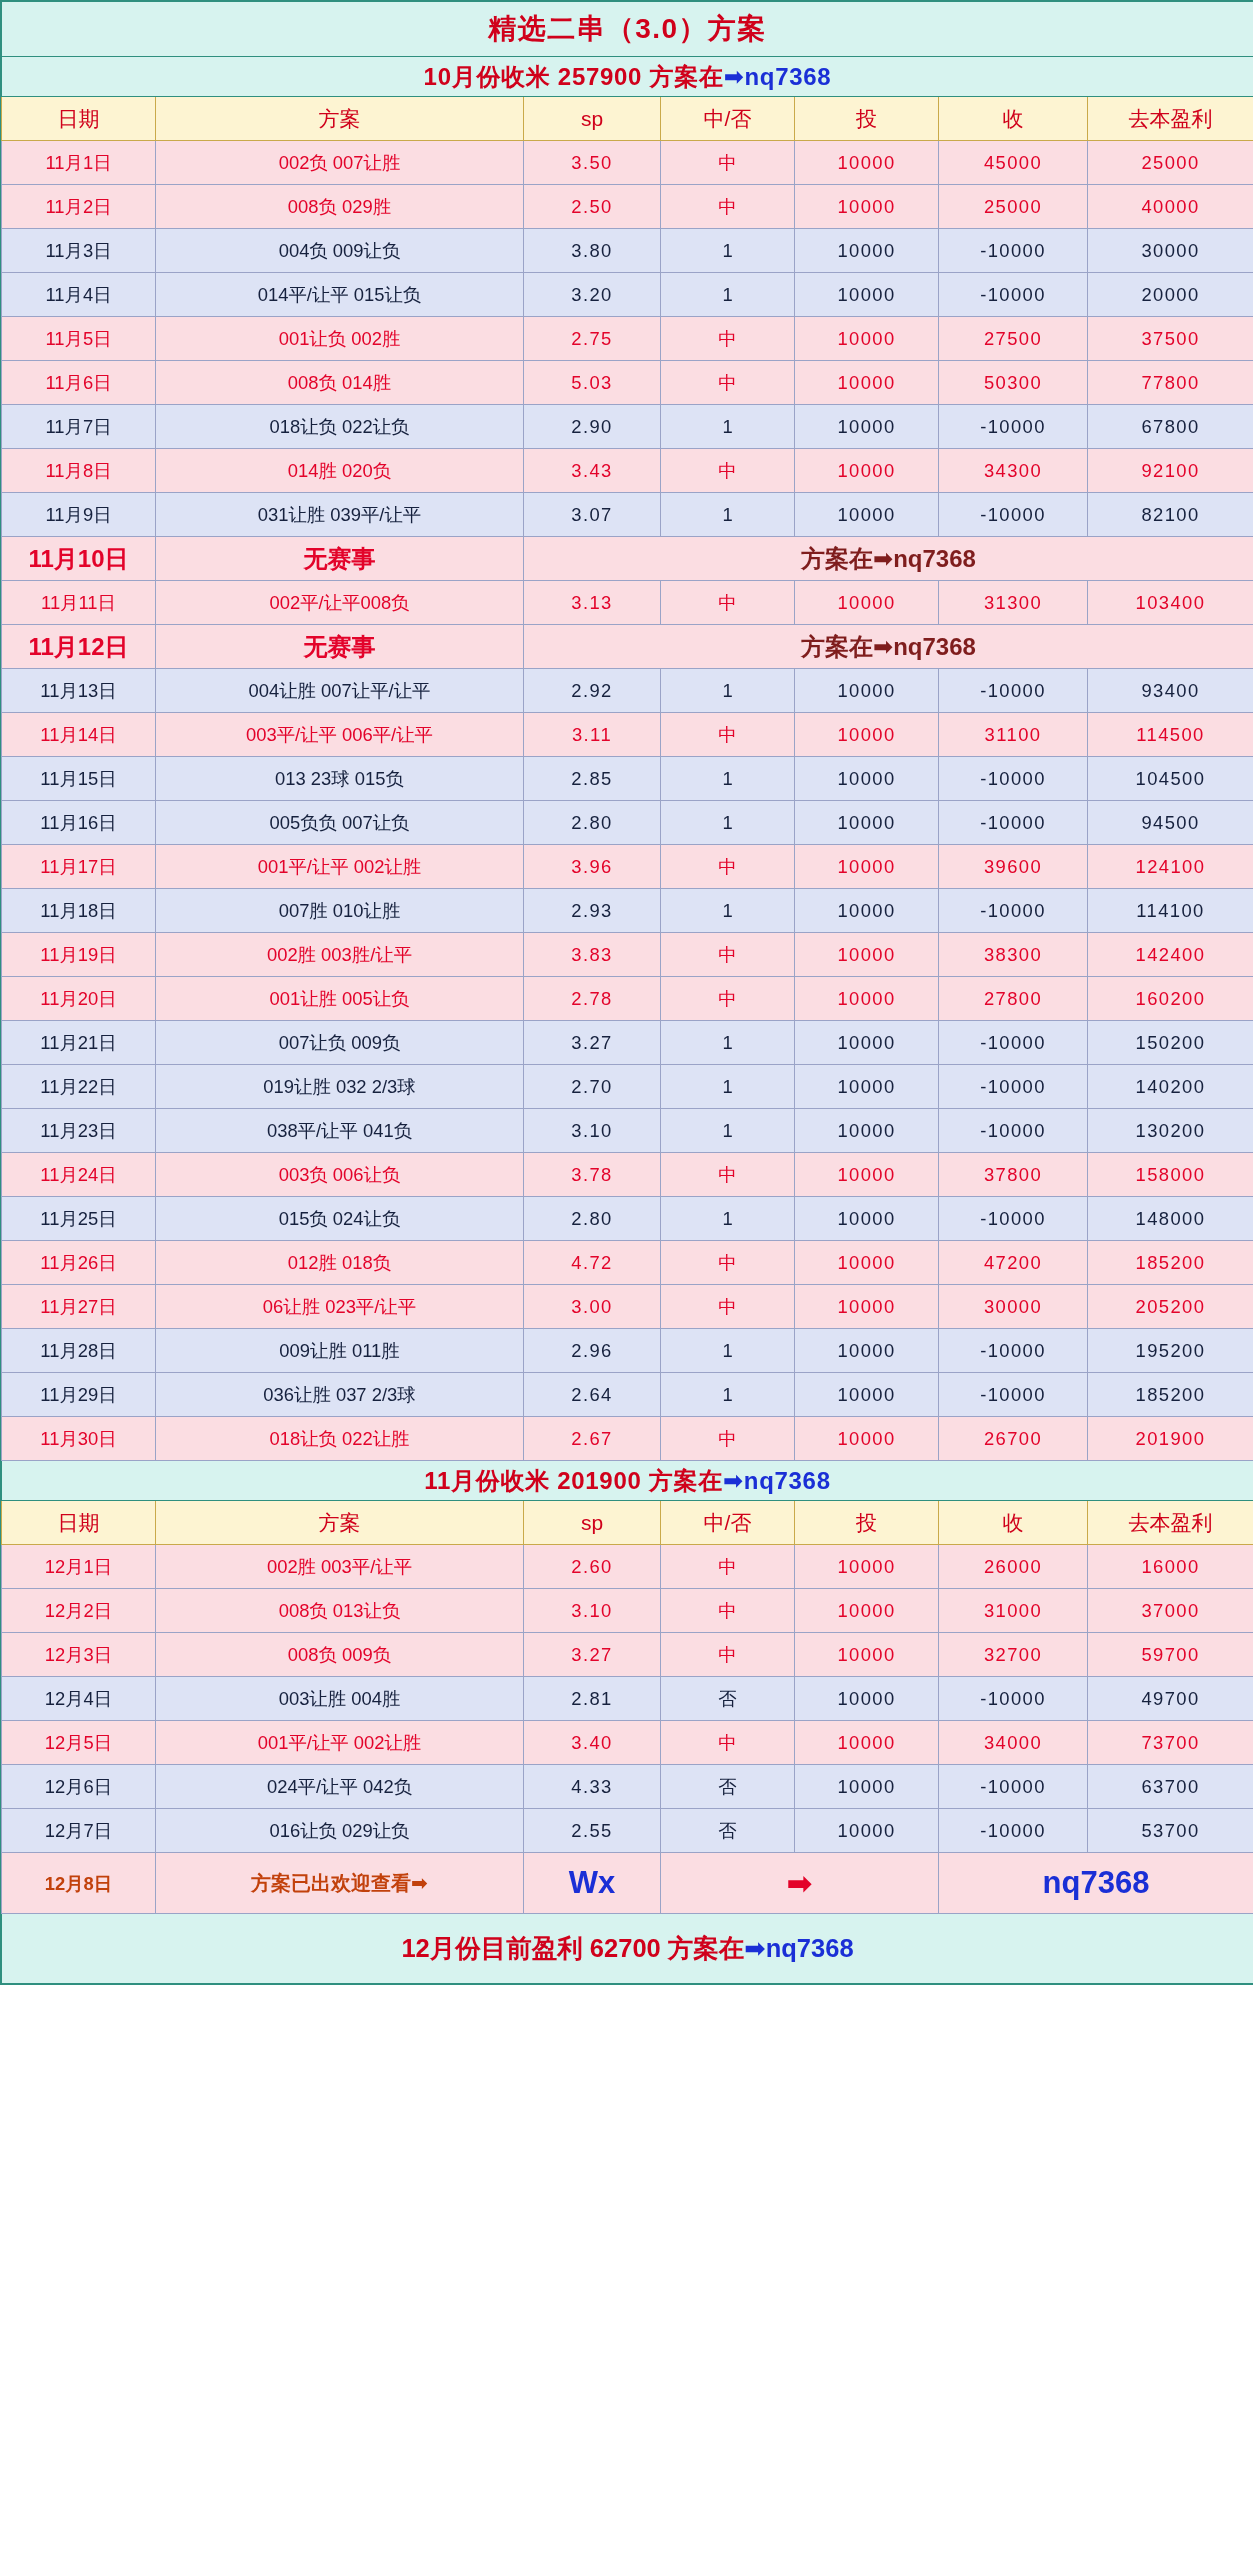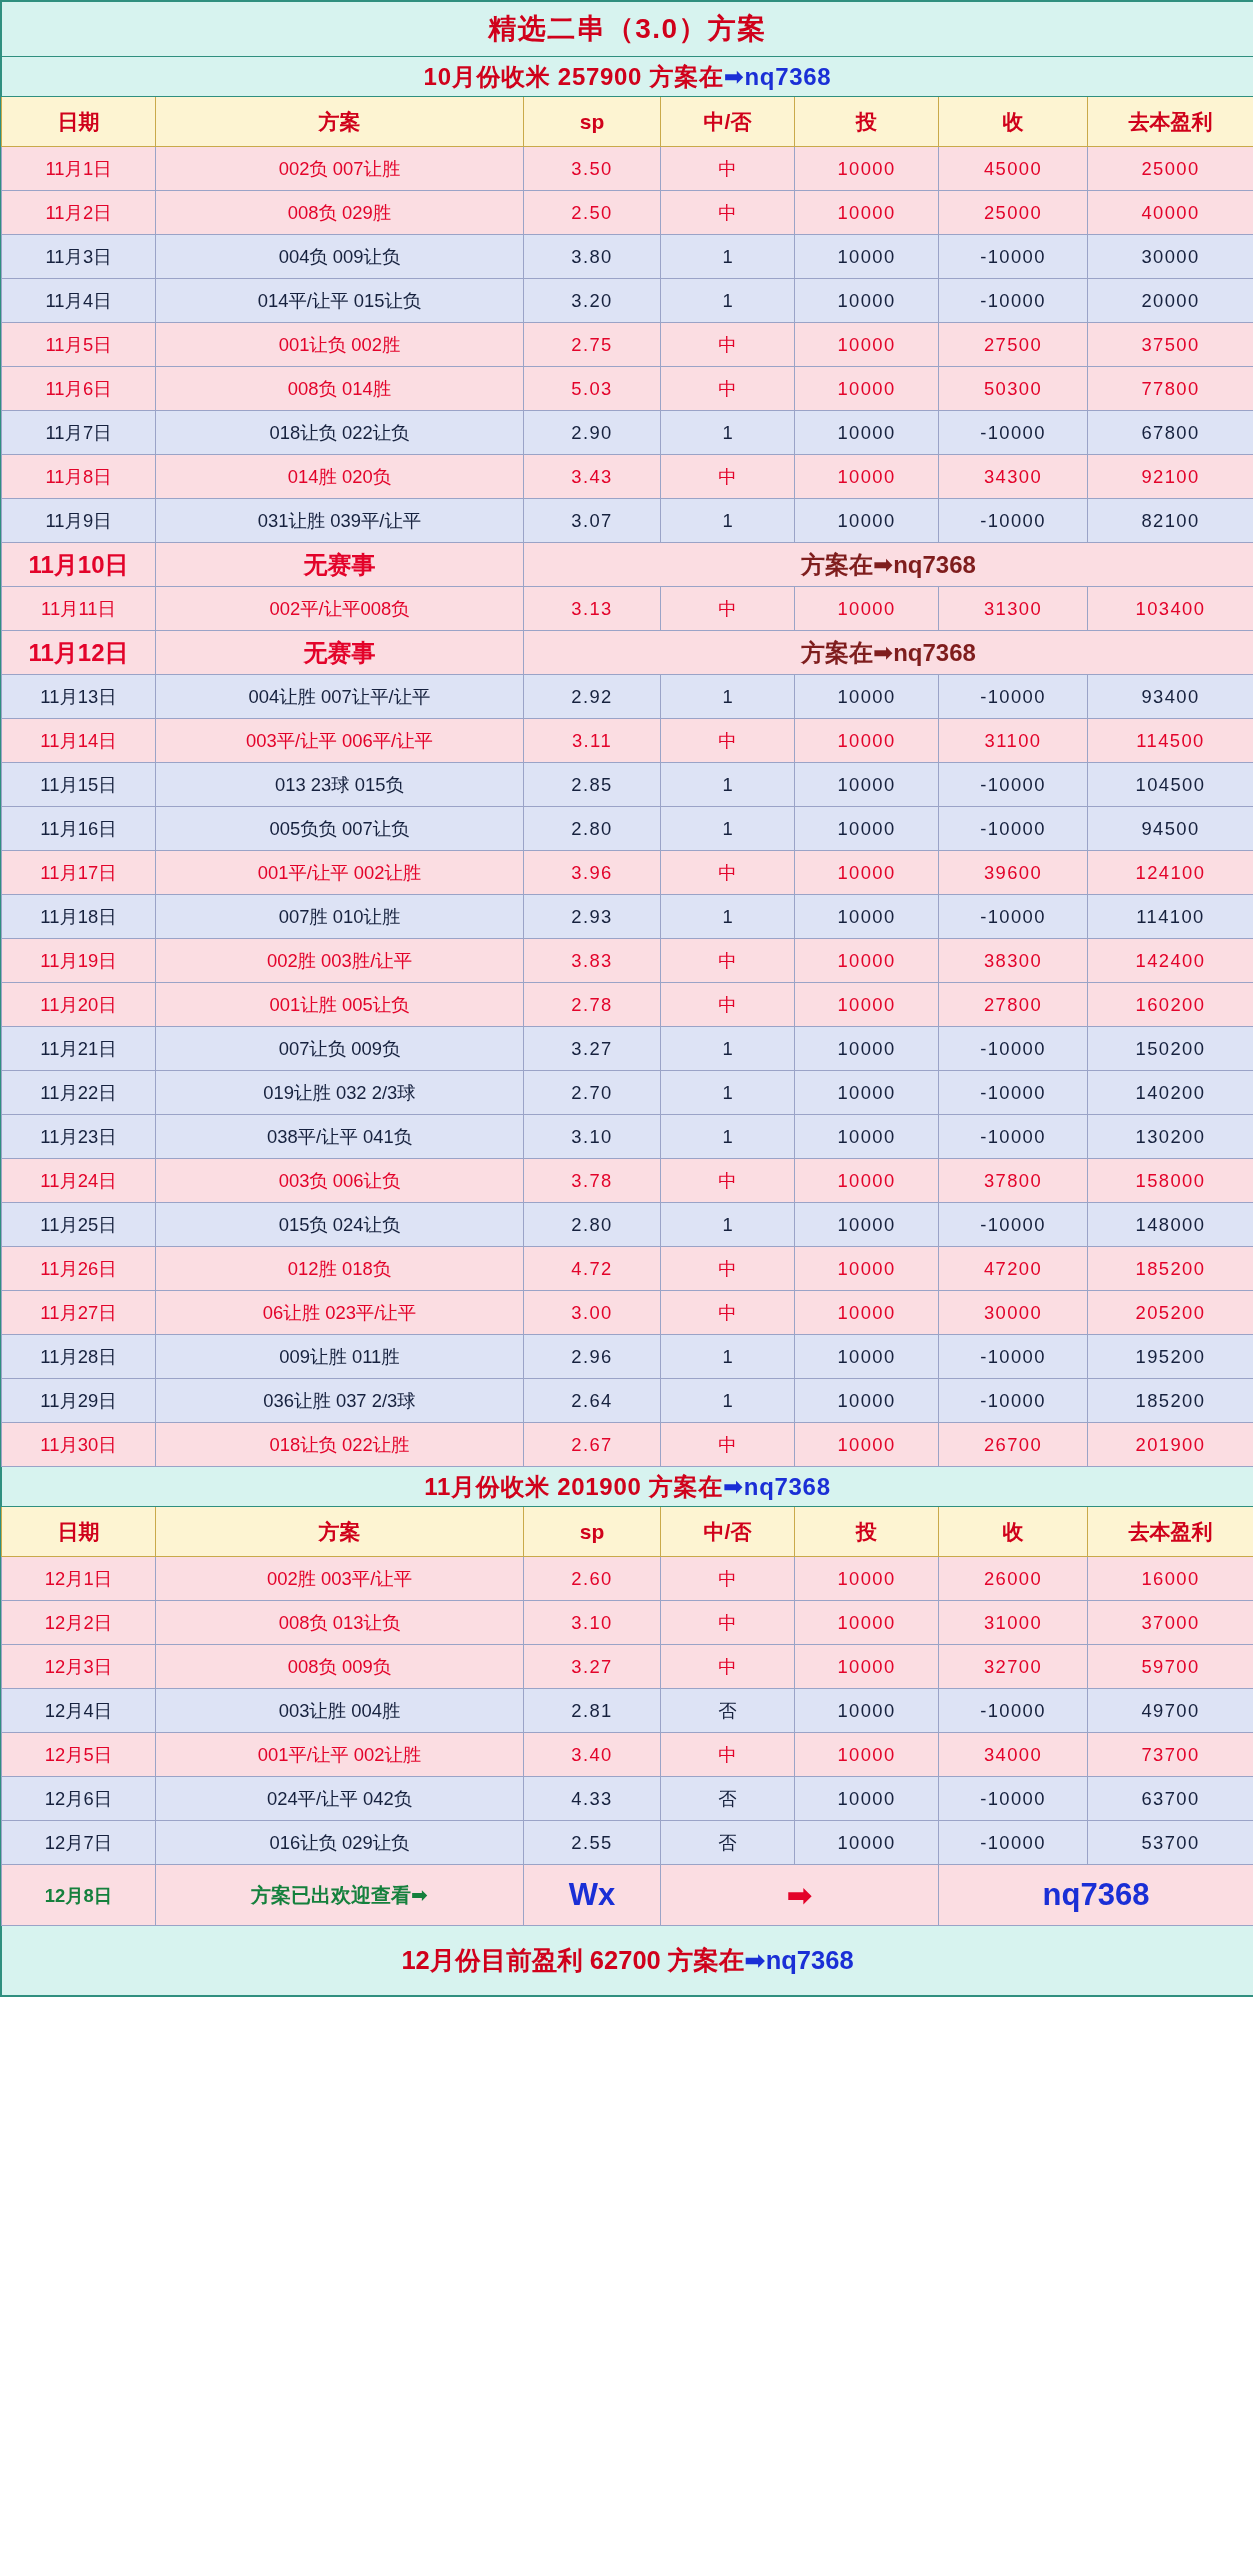--- a/index.html
+++ b/index.html
@@ -54,23 +54,23 @@
     font-size:24px;
     font-weight:bold;
     height:40px;
     border:0.7px solid #2f8f7f;
     letter-spacing:0.7px;
   }
   .banner .blue{color:#1a2fd6;}
   .hdr td{
     background:#fdf4d2;
     color:#d0011b;
-    font-weight:bold;
+    font-weight:normal;
     font-size:21px;
-    height:50px;
+    height:44px;
     border:0.7px solid #c9a94a;
   }
   
   tr.lose td{
     background:#dde3f5;
     color:#16213e;
   }
   
   tr.win td{
     background:#fbdde2;
@@ -79,21 +79,21 @@
   
   tr.norace td{
     background:#fbdde2;
     color:#e3032a;
     font-weight:bold;
     font-size:24px;
   }
   tr.norace td.blue{color:#7f1d1d;}
   tr.promo td{
     background:#fbdde2;
-    color:#15803d;
+    color:#c2410c;
     font-weight:bold;
     height:61px;
   }
   tr.promo td.arrow{font-size:31px;color:#e3032a;}
   tr.promo td.wx{font-size:31px;color:#1a2fd6;}
   tr.promo td.code{font-size:31px;color:#1a2fd6;}
   tr.promo td.lbl{font-size:20px;}
   .num{font-family:"Liberation Sans","DejaVu Sans",sans-serif;letter-spacing:1.4px;}
   .footer td{
     background:#d7f3ef;

